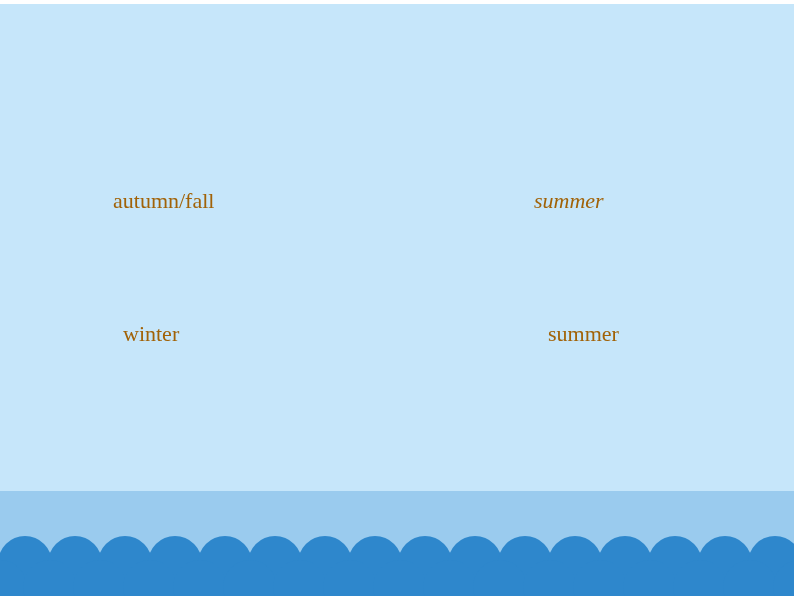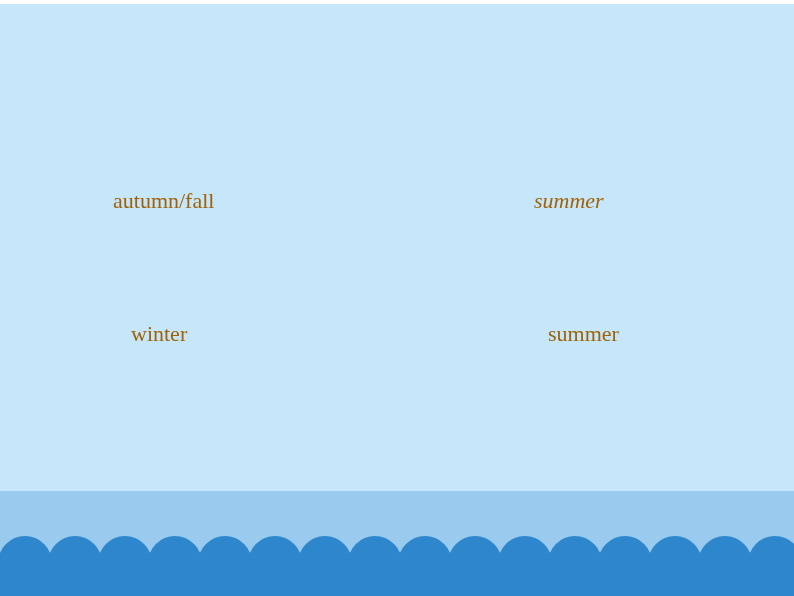--- a/index.html
+++ b/index.html
@@ -85,21 +85,21 @@
 
   
   .season-label {
     position: absolute;
     font-size: 22px;
     color: #a16207;
     white-space: nowrap;
   }
   .pos-autumn  { left: 113px; top: 188px; }
   .pos-summer  { left: 534px; top: 188px; font-style: italic; }
-  .pos-winter  { left: 131px; top: 321px; }
+  .pos-winter  { left: 123px; top: 321px; }
   .pos-spring  { left: 548px; top: 321px; }
 </style>
 </head>
 <body>
 
 <div id="slide">
 
   <div class="top-strip"></div>
   <div class="bg-upper"></div>
   <div class="bg-lower"></div>

